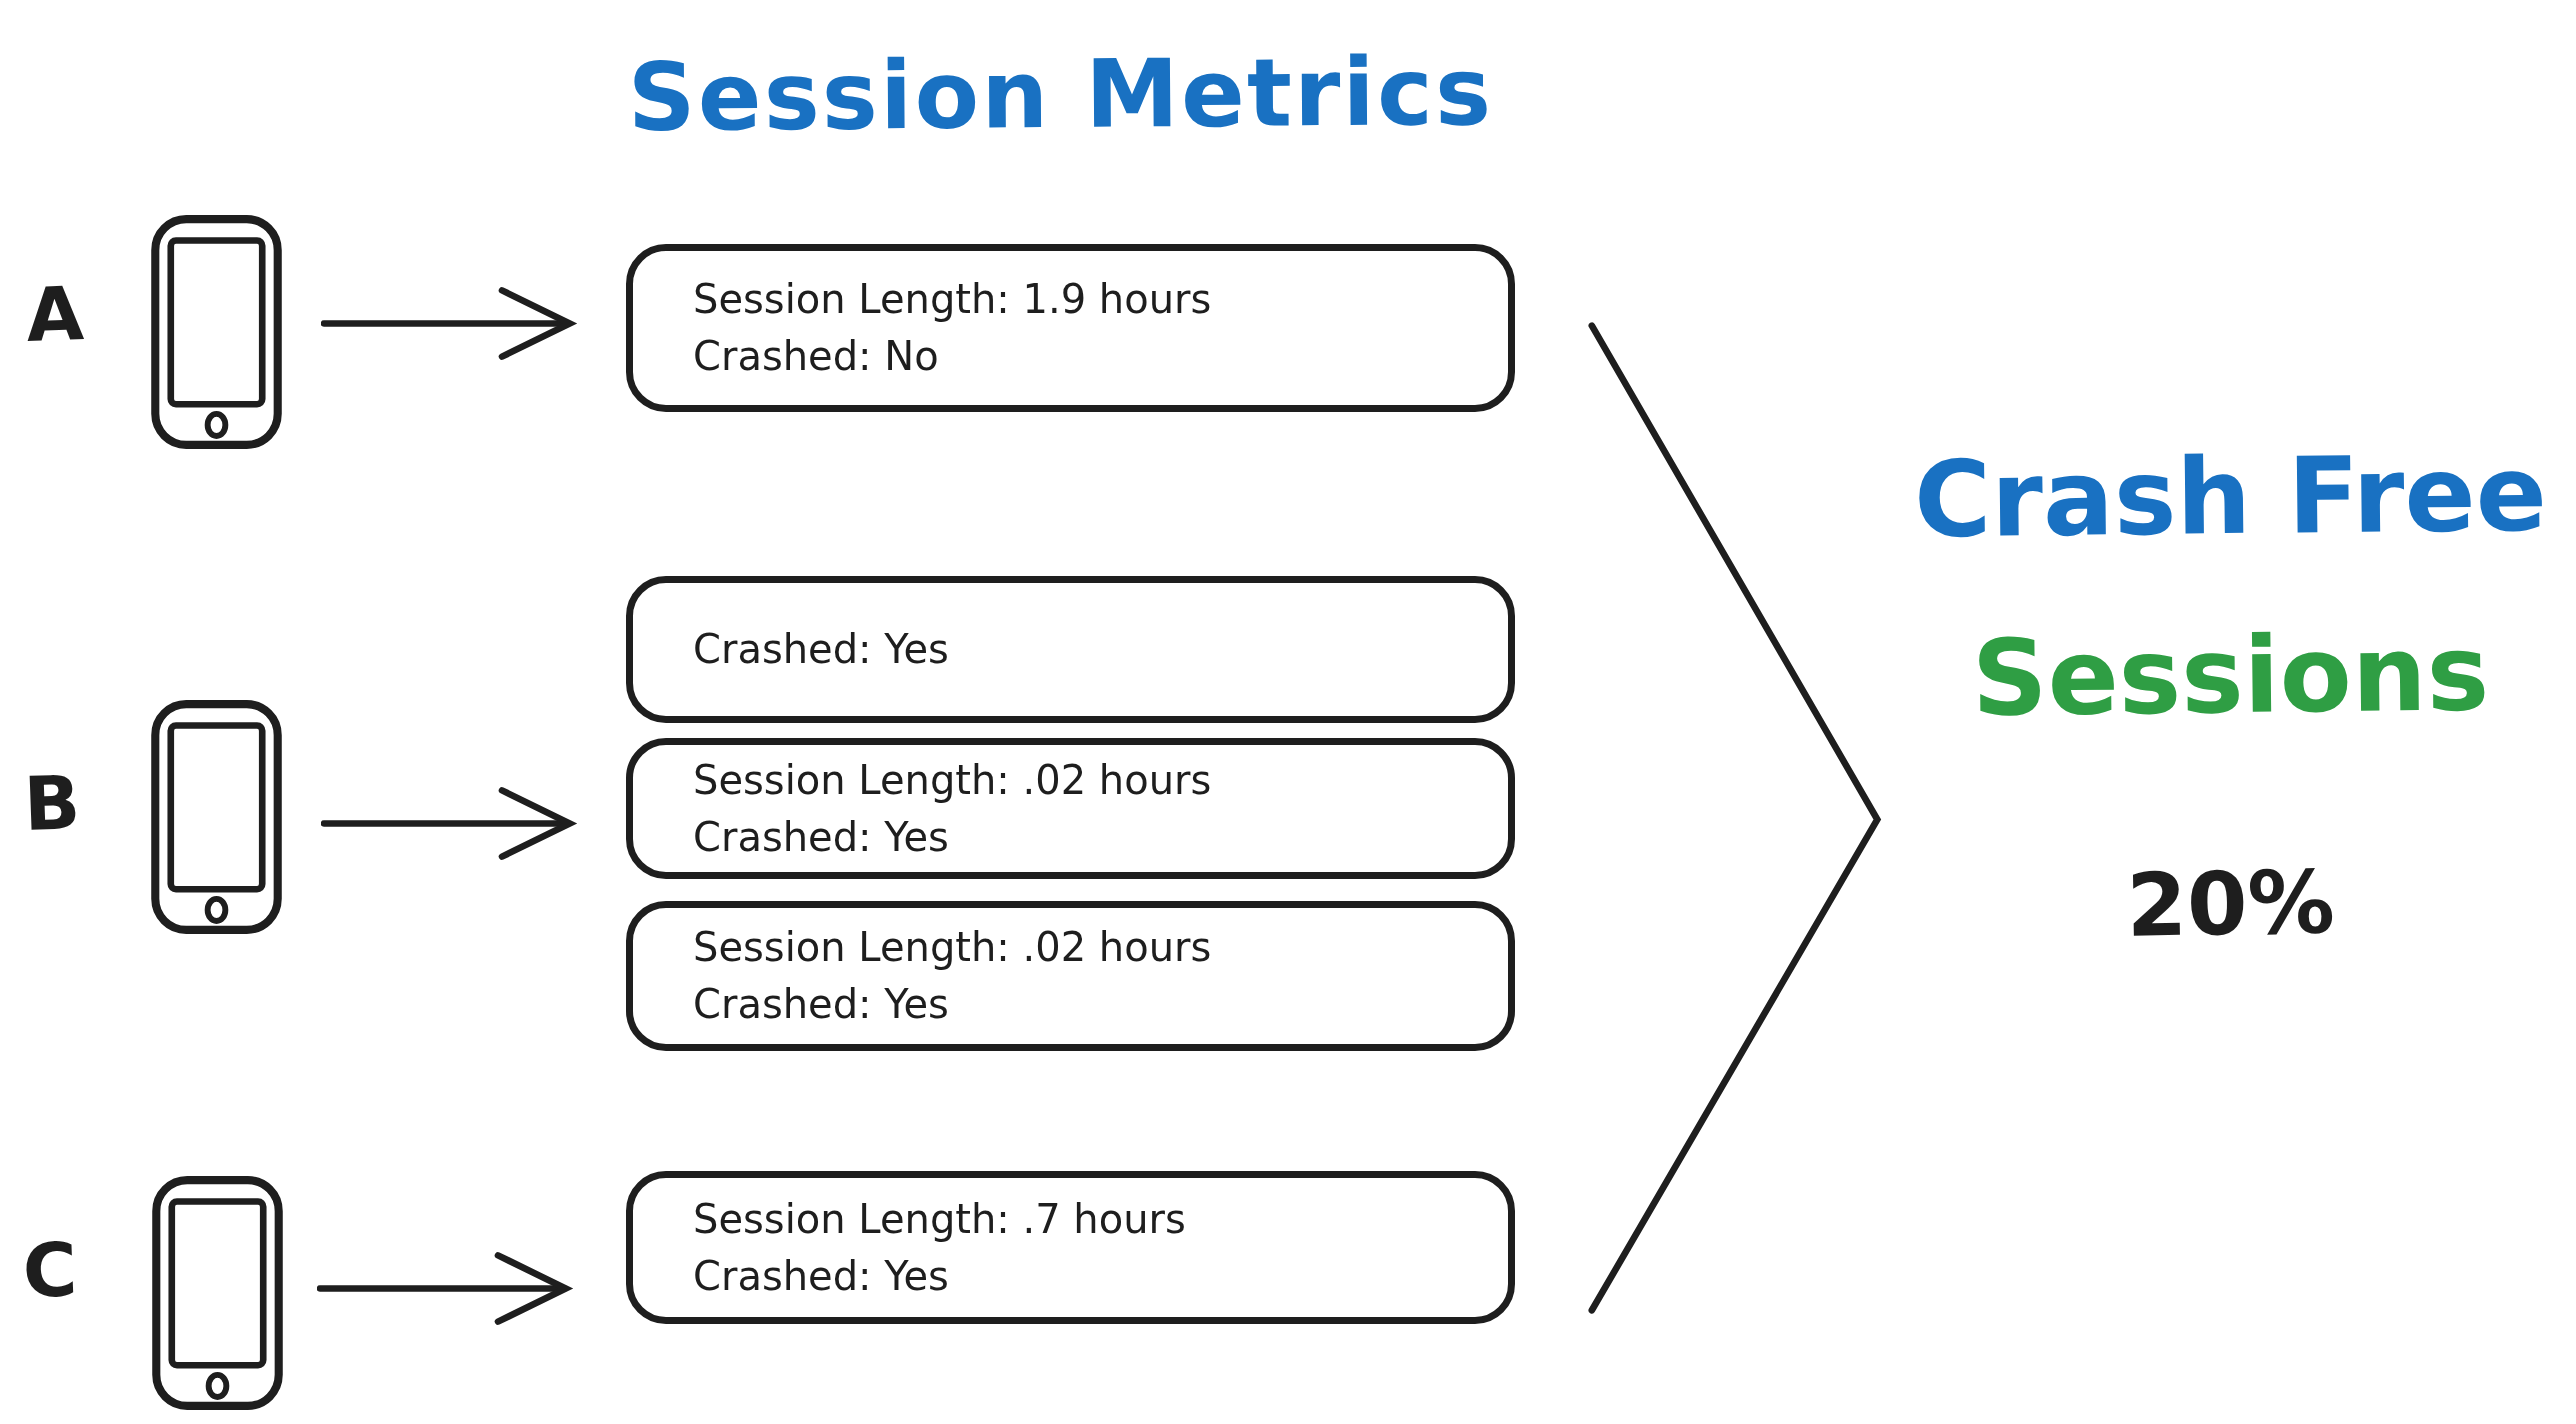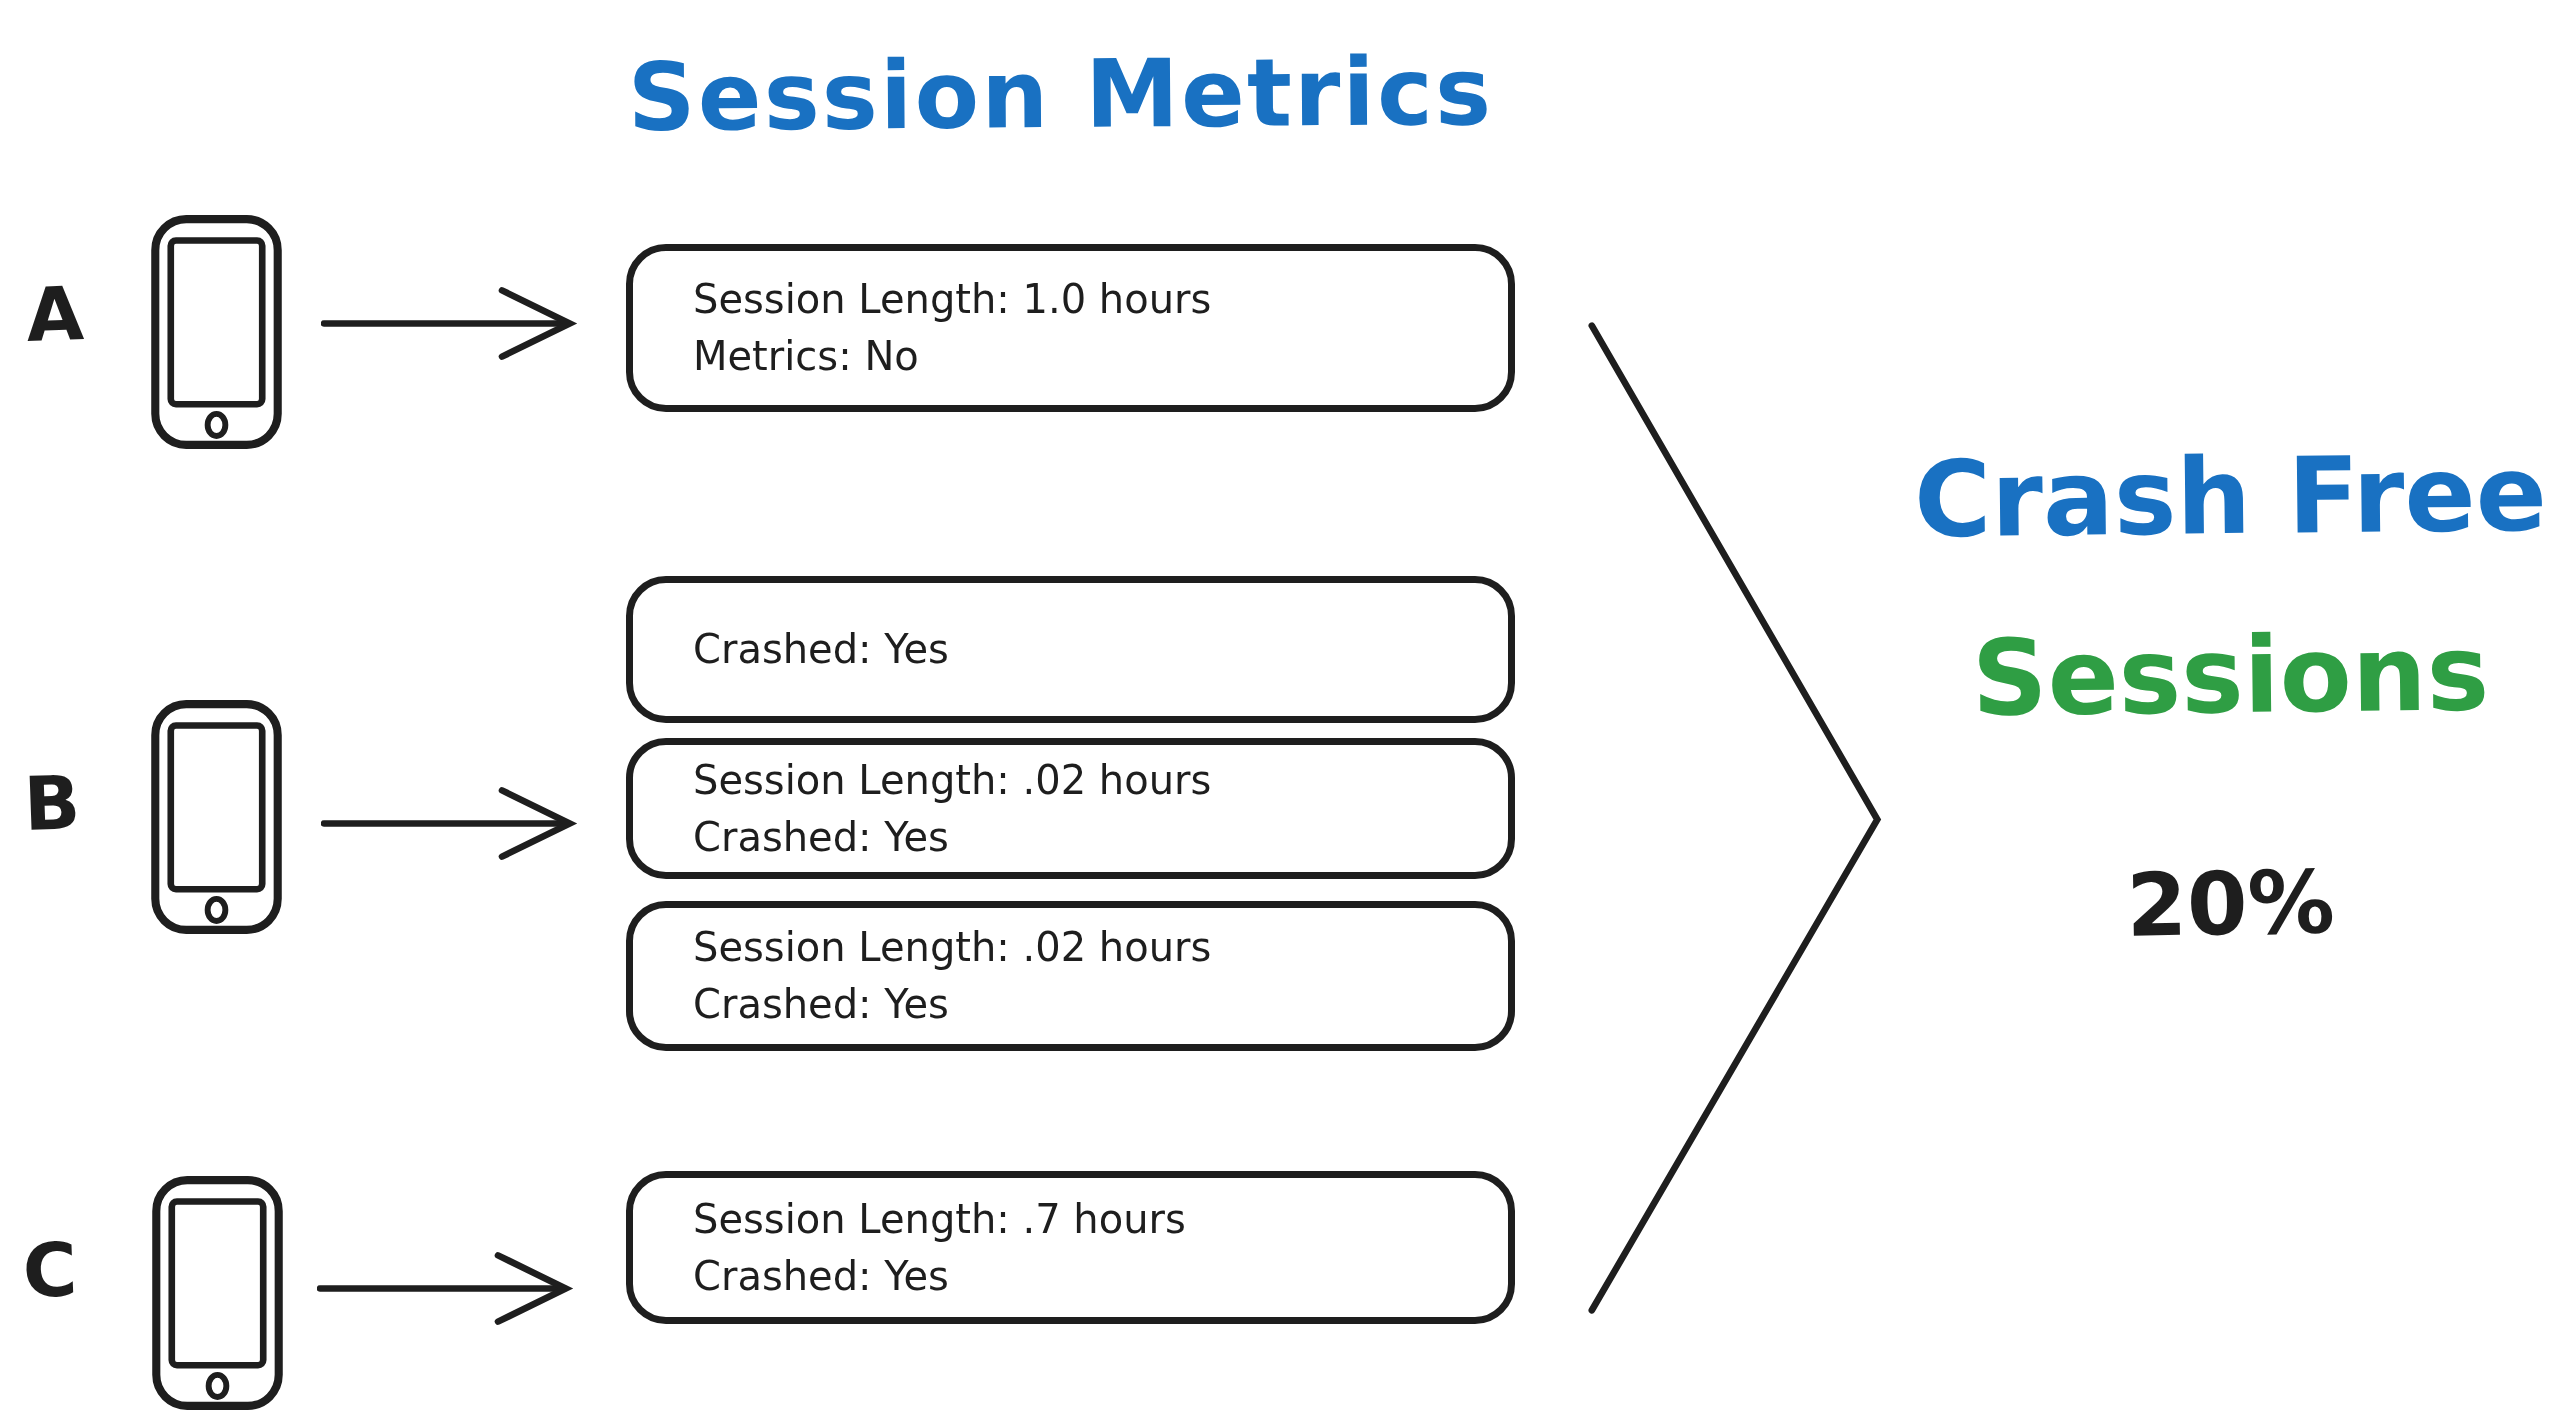--- a/index.html
+++ b/index.html
@@ -125,22 +125,22 @@
   <div class="abs title">Session Metrics</div>
 
   <div class="abs device-label a">A</div>
   <svg class="abs phone a" viewBox="0 0 180 320" width="133" height="236">
       <use href="#sym-phone"></use>
     </svg>
   <svg class="abs arrow a" viewBox="0 0 352 110" width="259" height="81">
       <use href="#sym-arrow"></use>
     </svg>
   <div class="abs sbox a1">
-    <div class="bline">Session Length: 1.0 hours</div>
-    <div class="bline">Metrics: No</div>
+    <div class="bline">Session Length: 1.9 hours</div>
+    <div class="bline">Crashed: No</div>
   </div>
 
   <div class="abs device-label b">B</div>
   <svg class="abs phone b" viewBox="0 0 180 320" width="133" height="236">
       <use href="#sym-phone"></use>
     </svg>
   <svg class="abs arrow b" viewBox="0 0 352 110" width="259" height="81">
       <use href="#sym-arrow"></use>
     </svg>
   <div class="abs sbox b1">

